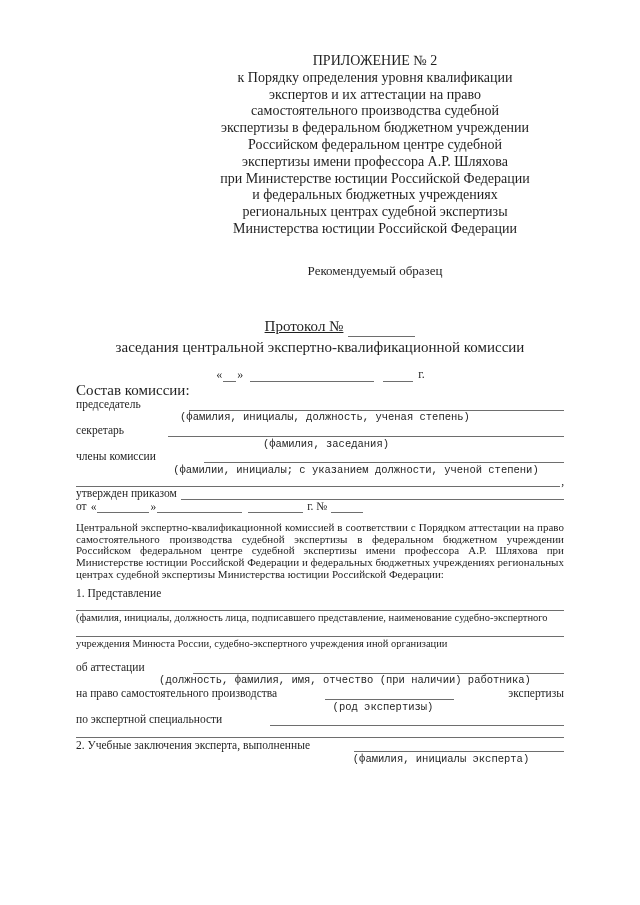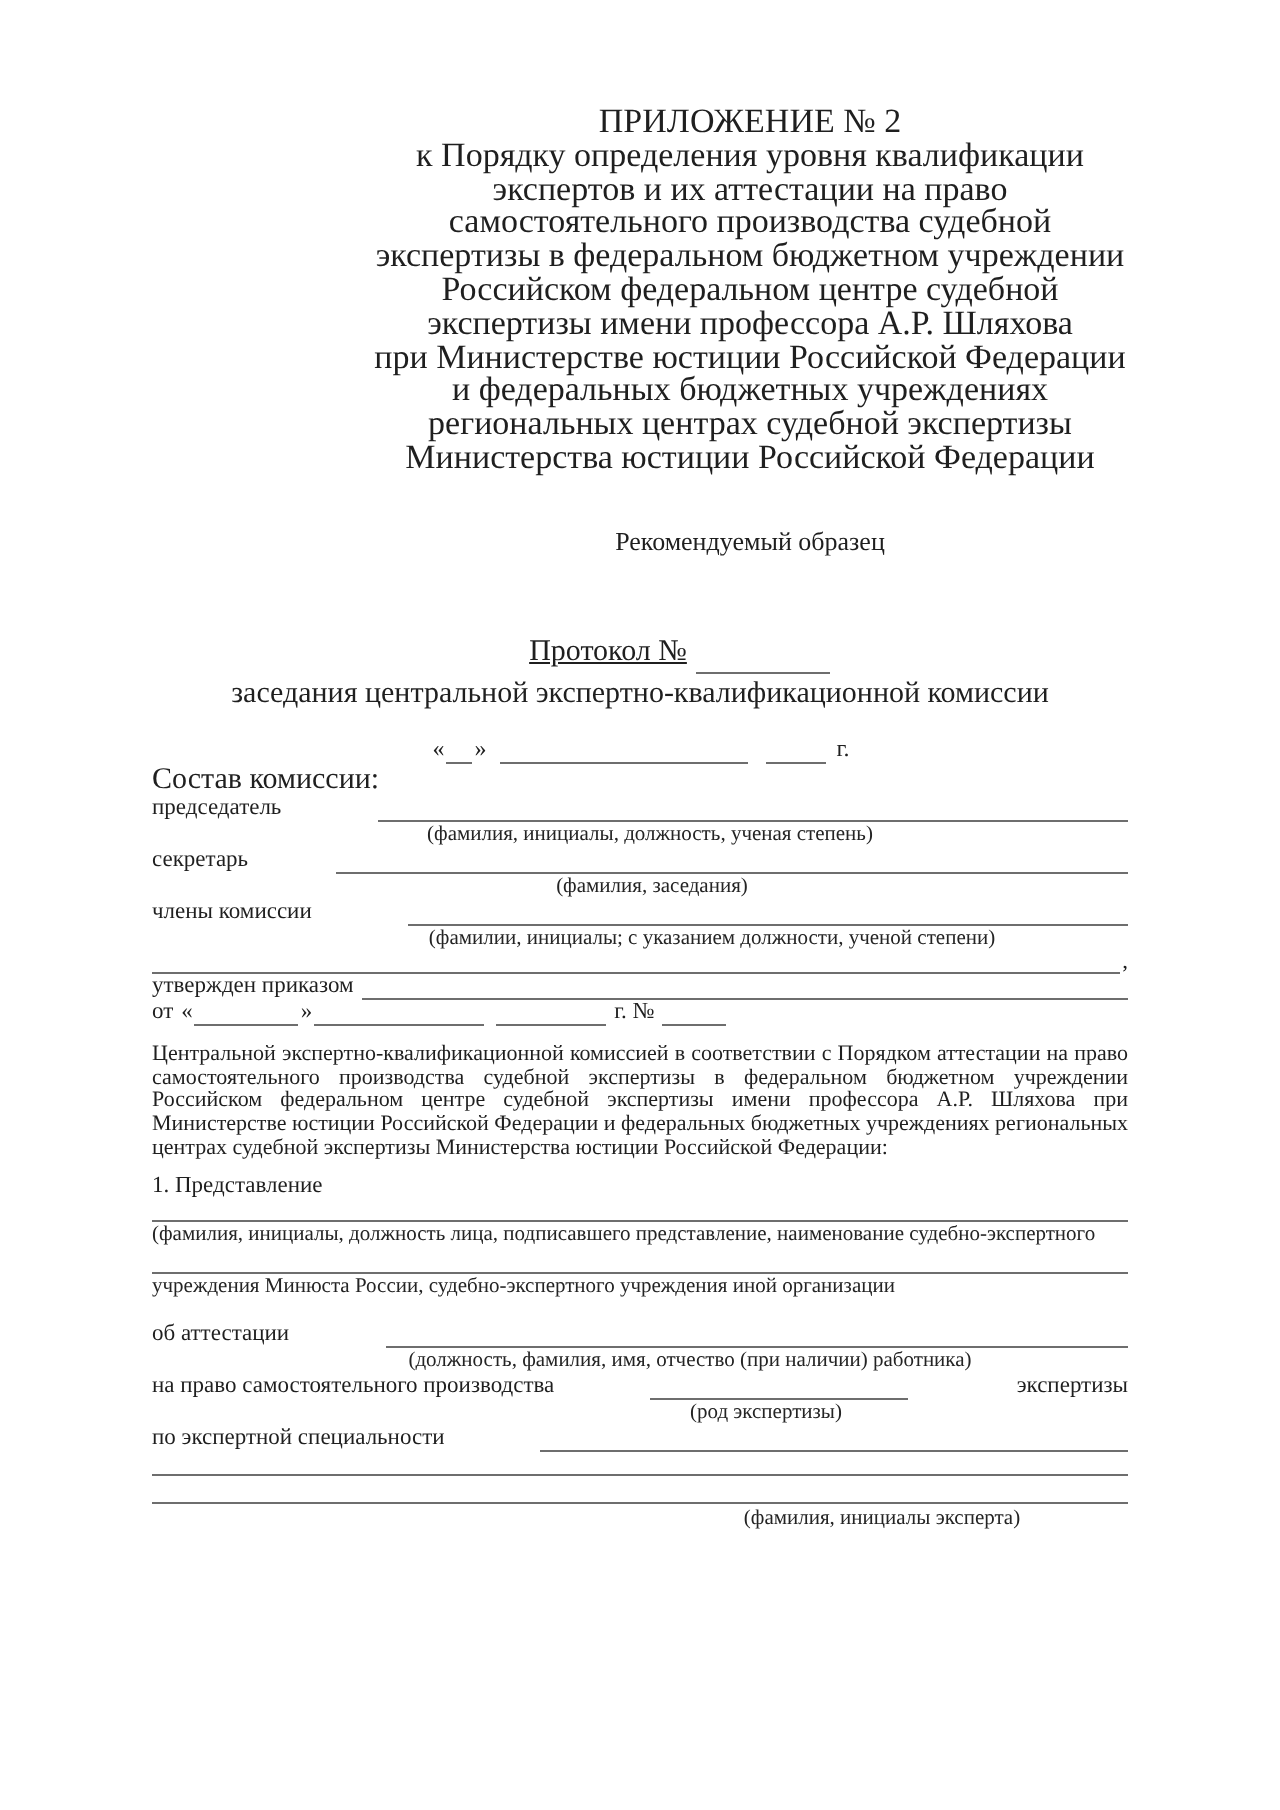--- a/index.html
+++ b/index.html
@@ -3,40 +3,40 @@
 <meta charset="utf-8">
 <style>
   html,body{margin:0;padding:0;background:#e8e8e8;}
   .page{
     width:640px;height:905px;margin:0 auto;background:#ffffff;
     color:#1f1f1f;font-family:"Liberation Serif","DejaVu Serif",serif;
     position:relative;box-sizing:border-box;padding-top:33px;overflow:hidden;
   }
   .page-number{text-align:center;font-size:13px;line-height:15px;}
   .appendix{margin-left:160px;width:430px;text-align:center;margin-top:20px;}
-  .appendix-title{font-size:17px;line-height:16.8px;white-space:pre-line;}
+  .appendix-title{font-size:14px;line-height:16.8px;white-space:pre-line;}
   .sample-note{font-size:13px;line-height:16px;margin-top:25px;}
   .protocol{margin-top:37px;font-size:15px;}
   .protocol .row1{display:flex;justify-content:center;align-items:flex-end;line-height:21px;padding-left:40px;text-decoration:underline;}
   .protocol .row2{text-align:center;line-height:21px;}
   .fill{border-bottom:1px solid #6e6e6e;align-self:stretch;}
   .flex-fill{flex:1;}
   .content{margin:0 76px;}
   .date-row{display:flex;justify-content:center;align-items:flex-end;font-size:12px;line-height:16px;margin-top:8px;height:16px;}
   .date-row .fill{display:inline-block;}
   .w13{width:13px;} .w124{width:124px;margin-left:6px;} .w30{width:30px;margin-left:9px;margin-right:5px;}
   .w67{width:67px;margin-left:5px;}
   .w52{width:52px;} .w85{width:85px;} .w55{width:55px;margin-left:6px;} .w32{width:32px;}
   .form-line{font-size:15px;line-height:13px;margin-top:2px;}
   .row{display:flex;align-items:flex-end;font-size:11.5px;}
   .h14{height:14px;line-height:14px;gap:44px;}
   .h13{height:13px;line-height:13px;}
   .h12{height:12px;line-height:12px;}
   .row .gap{margin-left:4px;}
-  .hint{font-size:10.5px;line-height:10px;text-align:center;color:#242424;}
+  .hint{font-size:10.5px;line-height:10px;text-align:center;color:#242424;font-family:Liberation Mono, monospace;}
   .hint.lh11{line-height:11px;}
   .hint-left{font-size:10.5px;line-height:11px;text-align:left;color:#242424;}
   .off-chair{padding-left:10px;margin-top:1px;line-height:11px;}
   .off-secretary{padding-left:12px;margin-top:2px;}
   .off-members{padding-left:72px;margin-top:2px;}
   .off-attest{padding-left:50px;margin-top:1px;}
   .off-rod{padding-left:126px;margin-top:2px;}
   .off-expert{padding-left:242px;margin-top:2px;line-height:11px;}
   .paragraph{font-size:11px;line-height:11.8px;text-align:justify;margin:9px 0 0 0;}
   .section-head{font-size:11.5px;line-height:13px;margin-top:6px;}
@@ -149,18 +149,19 @@
     </div>
     <div class="hint off-rod">(род экспертизы)</div>
 
     <div class="row h14">
       <span>по  экспертной специальности</span>
       <span class="fill flex-fill gap"></span>
     </div>
     <div class="rule11"></div>
 
     <div class="row h14">
+      <span>2. Учебные заключения эксперта, выполненные</span>
       <span class="fill flex-fill"></span>
     </div>
     <div class="hint off-expert">(фамилия, инициалы эксперта)</div>
 
   </div>
 </div>
 
 </body></html>

